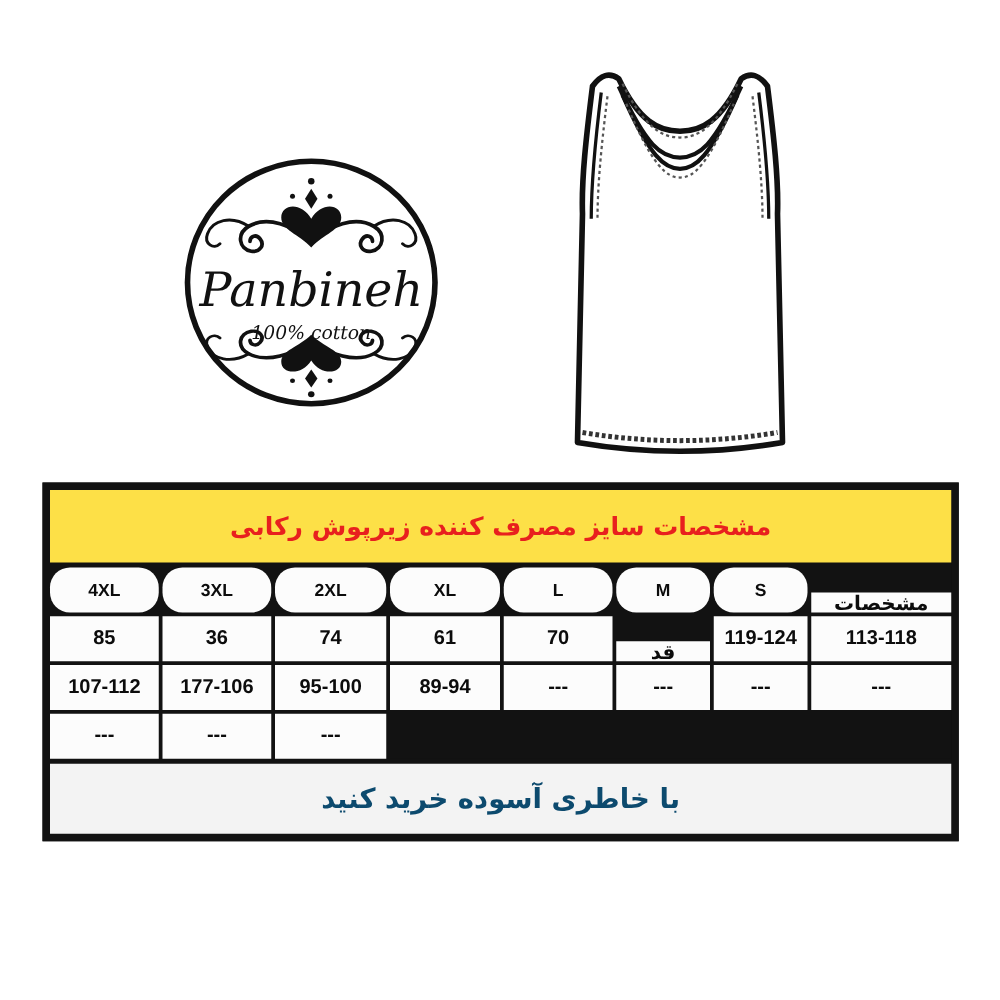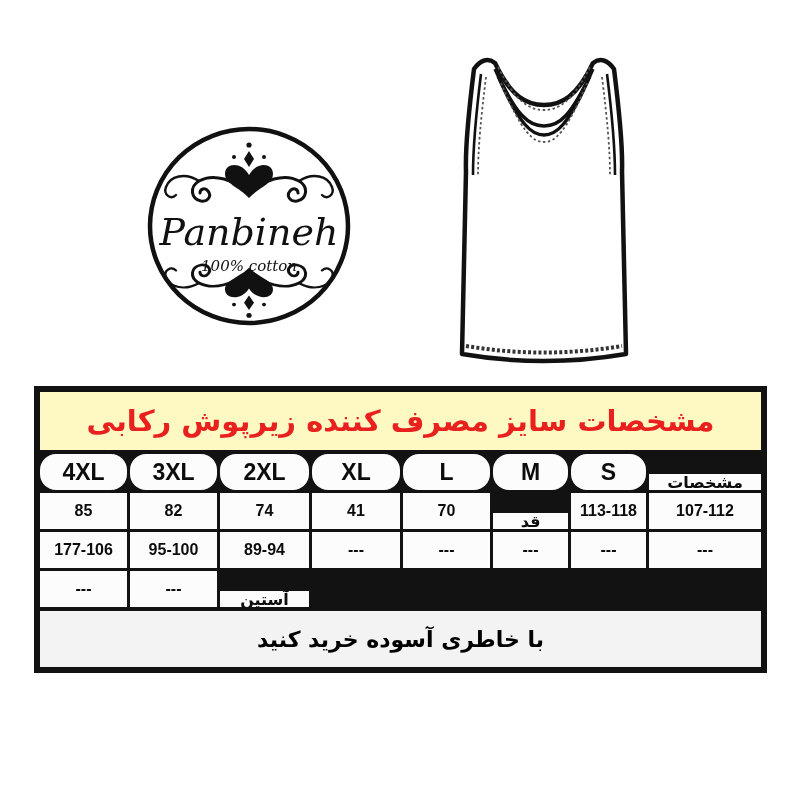--- a/index.html
+++ b/index.html
@@ -16,42 +16,42 @@
   
   .tank-wrap{position:absolute;left:428px;top:28px;width:252px;height:352px;}
 
   
   .size-table{
     position:absolute;left:34px;top:386px;width:733px;height:287px;
     box-sizing:border-box;border:6px solid #121212;background:#121212;
     display:flex;flex-direction:column;gap:4px;
   }
   .title-row{
-    height:58px;background:#fef9c3;display:flex;align-items:center;justify-content:center;
-    font-family:"DejaVu Sans",sans-serif;font-weight:bold;font-size:29px;
+    height:58px;background:#fde047;display:flex;align-items:center;justify-content:center;
+    font-family:"DejaVu Sans",sans-serif;font-weight:bold;font-size:20px;
     color:#e8201e;direction:rtl;
   }
   .body-grid{
     display:grid;
     grid-template-columns:87px 87px 89px 88px 87px 75px 75px 112px;
     grid-auto-rows:36px;
     gap:3px;background:#121212;
   }
   .cell{
     background:#fcfcfc;display:flex;align-items:center;justify-content:center;
     font-weight:bold;font-size:16px;color:#0c0c0c;overflow:hidden;
   }
-  .cell.size{font-size:23px;border-radius:16px;}
+  .cell.size{font-size:14px;border-radius:16px;}
   .cell.fa{
     font-family:"DejaVu Sans",sans-serif;direction:rtl;font-size:16px;margin-top:20px;
   }
   .footer-row{
     height:56px;background:#f3f3f3;display:flex;align-items:center;justify-content:center;
     font-family:"DejaVu Sans",sans-serif;font-weight:bold;font-size:22px;
-    color:#000000;direction:rtl;
+    color:#0c4a6e;direction:rtl;
   }
 </style>
 </head>
 <body>
 
 <div class="canvas">
 
   <div class="logo-wrap">
     <svg width="212" height="207" viewBox="0 0 212 207">
       <ellipse cx="106" cy="103" rx="99" ry="97" fill="#ffffff" stroke="#111" stroke-width="4.5"></ellipse>
@@ -127,38 +127,38 @@
       <div class="cell size">4XL</div>
       <div class="cell size">3XL</div>
       <div class="cell size">2XL</div>
       <div class="cell size">XL</div>
       <div class="cell size">L</div>
       <div class="cell size">M</div>
       <div class="cell size">S</div>
       <div class="cell fa">مشخصات</div>
 
       <div class="cell">85</div>
-      <div class="cell">82</div>
+      <div class="cell">36</div>
       <div class="cell">74</div>
-      <div class="cell">41</div>
+      <div class="cell">61</div>
       <div class="cell">70</div>
       <div class="cell fa">قد</div>
 
+      <div class="cell">119-124</div>
       <div class="cell">113-118</div>
       <div class="cell">107-112</div>
       <div class="cell">177-106</div>
       <div class="cell">95-100</div>
       <div class="cell">89-94</div>
 
       <div class="cell">---</div>
       <div class="cell">---</div>
       <div class="cell">---</div>
       <div class="cell">---</div>
       <div class="cell">---</div>
       <div class="cell">---</div>
       <div class="cell">---</div>
-      <div class="cell fa">آستین</div>
     </div>
 
     <div class="footer-row">با خاطری آسوده خرید کنید</div>
   </div>
 
 </div>
 
 </body></html>

